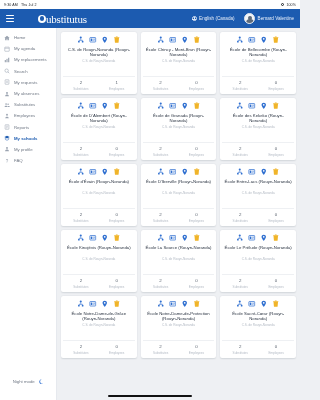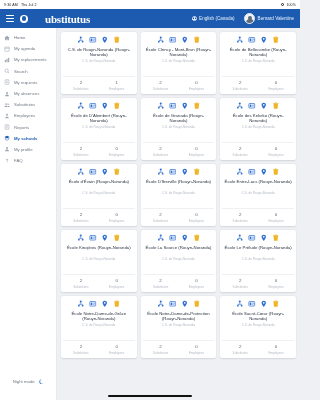--- a/index.html
+++ b/index.html
@@ -24,23 +24,23 @@
 
   
   .appbar {
     height: 19px; background: #1c5bb0;
     display: flex; align-items: center; padding: 0 6px;
     position: relative;
   }
   .burger { width: 8px; display:flex; flex-direction:column; gap:1.6px; cursor:pointer; }
   .burger i { display:block; height:1.2px; background:#fff; border-radius:1px; }
   .brand {
-    display:flex; align-items:center; gap:18px; margin-left:6px;
+    display:flex; align-items:center; gap:1px; margin-left:24px;
     color:#fff; font-family:"Liberation Serif", serif;
-    font-size:11px; font-weight:bold; letter-spacing:-.2px;
+    font-size:11px; font-weight:normal; letter-spacing:-.2px;
   }
   .brand-dot {
     width:8px;height:8px;border-radius:50%;background:#fff;
     display:inline-block; position:relative; margin-right:-1px;
   }
   .brand-dot::after{
     content:""; position:absolute; inset:1.6px; border-radius:50%; background:#1c5bb0;
   }
   .appbar-right { margin-left:auto; display:flex; align-items:center; gap:9px; }
   .lang { display:flex; align-items:center; gap:2.5px; color:#e8eef8; font-size:4.6px; }

